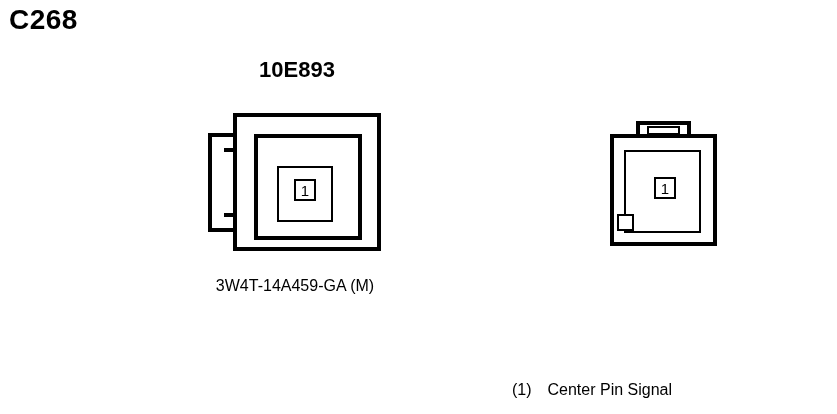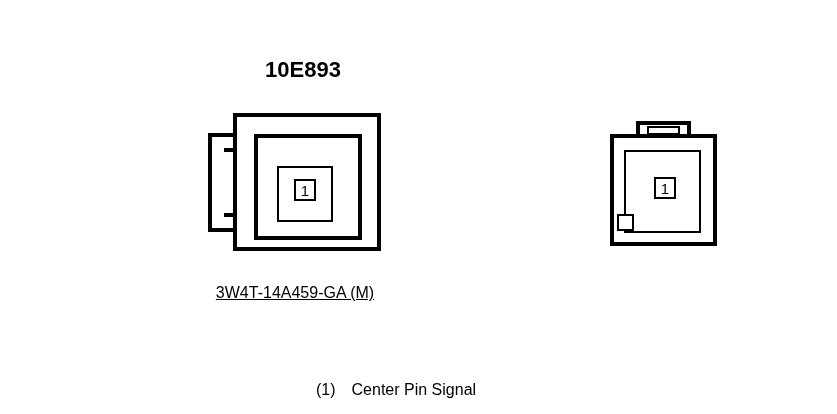--- a/index.html
+++ b/index.html
@@ -25,21 +25,21 @@
   }
 
   .conn-name {
     position: absolute;
     top: 57px;
     font-size: 22px;
     font-weight: bold;
     text-align: center;
     white-space: nowrap;
   }
-  .conn-name.left  { left: 198px; width: 210px; }
+  .conn-name.left  { left: 192px; width: 210px; }
   .conn-name.right { left: 500px; width: 332px; }
 
   
   .m-tab {
     position: absolute;
     left: 208px; top: 133px;
     width: 29px; height: 99px;
     border: 4px solid #000;
     background: #fff;
   }
@@ -120,44 +120,44 @@
     align-items: center;
     justify-content: center;
     font-size: 15px;
     font-weight: normal;
   }
   .pin.male   { left: 294px; top: 179px; }
   .pin.female { left: 654px; top: 177px; }
 
   .part {
     position: absolute;
-    top: 284px;
+    top: 277px;
     font-size: 16px;
     text-align: center;
     white-space: nowrap;
-    text-decoration: underline;
   }
   .part.left  { left: 190px; width: 210px; }
   .part.right { left: 563px; width: 200px; }
 
   .legend {
     position: absolute;
-    left: 316px; top: 381px;
+    left: 292px; top: 381px;
     width: 380px;
-    text-align: left;
+    text-align: right;
     font-size: 16px;
     white-space: nowrap;
   }
   .legend .ref { margin-right: 16px; }
 </style>
 </head>
 <body>
 
 <div class="page">
 
+  <div class="title">C268</div>
 
   <div class="conn-name left">10E893</div>
 
   <div>
     <div class="m-tab"></div>
     <div class="m-notch top"></div>
     <div class="m-notch bottom"></div>
     <div class="m-body"></div>
     <div class="m-inner"></div>
     <div class="m-cavity"></div>

